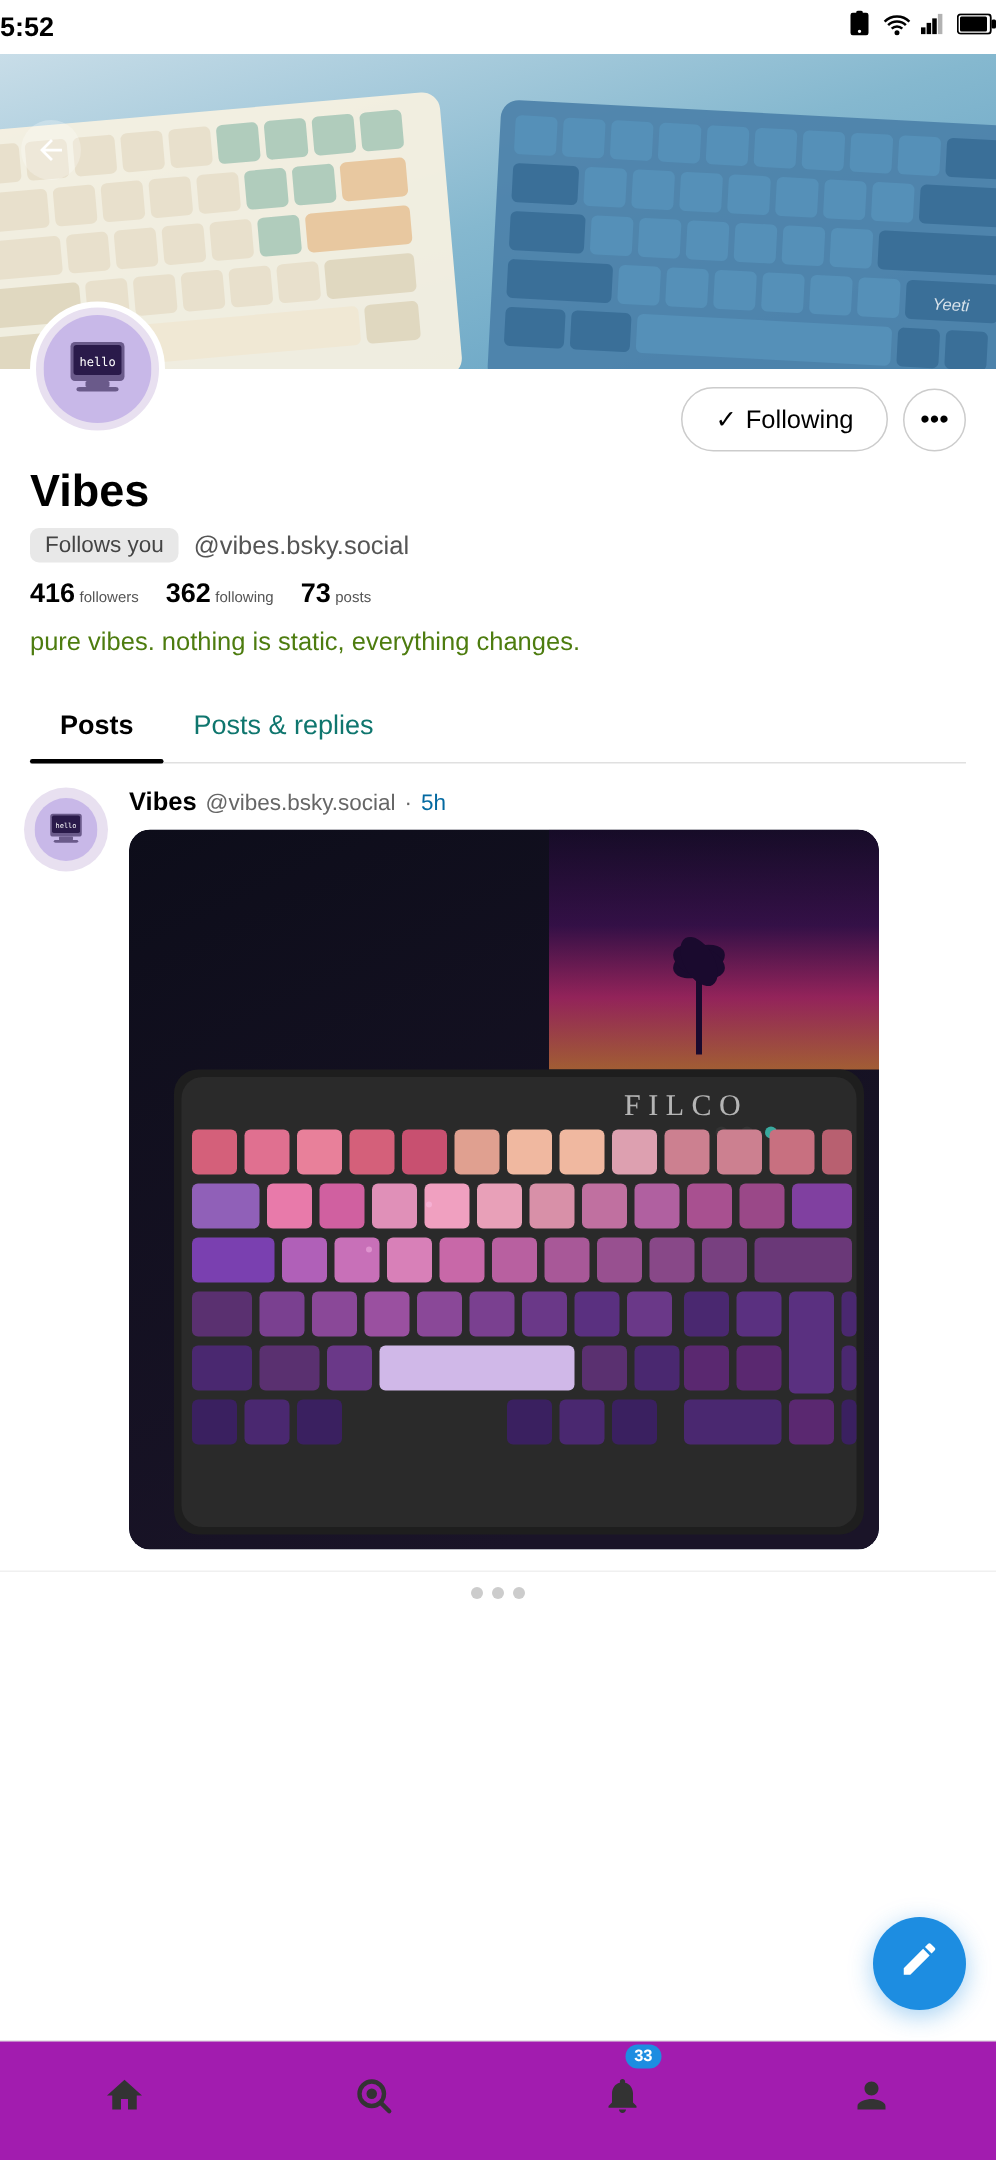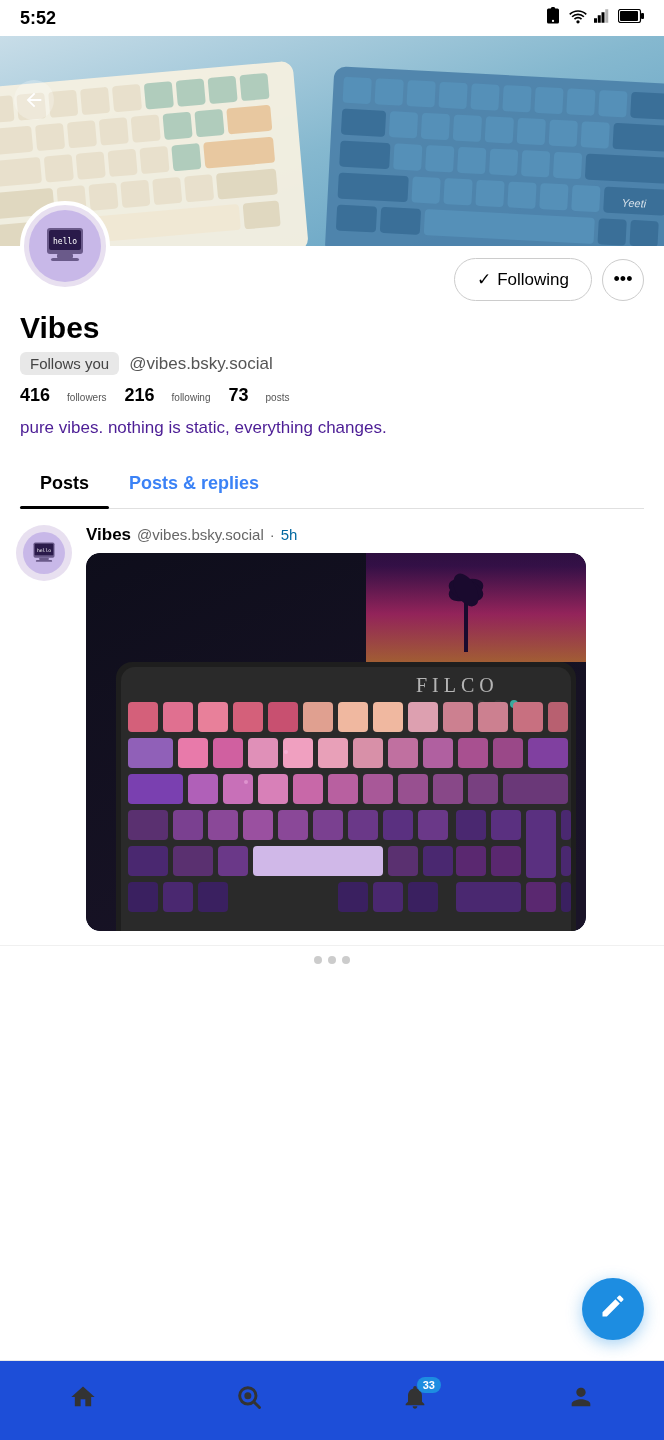--- a/index.html
+++ b/index.html
@@ -11,21 +11,21 @@
       font-family: -apple-system, BlinkMacSystemFont, 'Segoe UI', sans-serif;
       position: relative;
       overflow-x: hidden;
     }
 
     
     .status-bar {
       display: flex;
       justify-content: space-between;
       align-items: center;
-      padding: 6px 20px;
+      padding: 6px 0;
       background: #fff;
       height: 36px;
       position: relative;
       z-index: 10;
     }
     .status-time {
       font-size: 18px;
       font-weight: 600;
       color: #000;
     }
@@ -158,52 +158,52 @@
     .stats-row {
       display: flex;
       align-items: center;
       gap: 0px;
       margin-top: 10px;
       flex-wrap: wrap;
     }
     .stat-item {
       display: flex;
       align-items: baseline;
-      gap: 17px;
+      gap: 3px;
       margin-right: 18px;
     }
     .stat-number {
       font-size: 18px;
       font-weight: 700;
       color: #000;
     }
     .stat-label {
       font-size: 10px;
       color: #555;
     }
     .profile-bio {
       margin-top: 10px;
       font-size: 17px;
-      color: #4c1d95;
+      color: #4d7c0f;
       line-height: 1.45;
     }
 
     
     .tabs-container {
       display: flex;
       border-bottom: 1.5px solid #e0e0e0;
       margin-top: 18px;
     }
     .tab {
       padding: 14px 20px;
       font-size: 18px;
-      color: #3b82f6;
+      color: #0f766e;
       cursor: pointer;
       position: relative;
-      font-weight: 700;
+      font-weight: 400;
     }
     .tab.active {
       color: #000;
       font-weight: 600;
     }
     .tab.active::after {
       content: '';
       position: absolute;
       bottom: -1.5px;
       left: 0;
@@ -265,21 +265,21 @@
       width: 100%;
       max-width: 500px;
       border-radius: 14px;
       overflow: hidden;
       margin-bottom: 14px;
     }
 
     
     .post-keyboard-img {
       width: 100%;
-      height: 378px;
+      height: 480px;
       background: linear-gradient(160deg, #1a1a2e 0%, #16213e 100%);
       border-radius: 14px;
       position: relative;
       overflow: hidden;
       display: flex;
       align-items: center;
       justify-content: center;
     }
 
     
@@ -303,24 +303,23 @@
       font-size: 26px;
     }
 
     
     .bottom-nav {
       position: fixed;
       bottom: 0;
       left: 0;
       width: 664px;
       height: 80px;
-      background: #1d4ed8;
+      background: #a21caf;
       border-top: 1px solid #e8e8e8;
       display: flex;
-      align-items: center;
       justify-content: space-around;
       z-index: 200;
     }
     .nav-item {
       display: flex;
       flex-direction: column;
       align-items: center;
       justify-content: center;
       cursor: pointer;
       position: relative;
@@ -540,21 +539,21 @@
     <span class="follows-you-badge">Follows you</span>
     <span class="profile-handle">@vibes.bsky.social</span>
   </div>
 
   <div class="stats-row">
     <div class="stat-item">
       <span class="stat-number">416</span>
       <span class="stat-label">followers</span>
     </div>
     <div class="stat-item">
-      <span class="stat-number">216</span>
+      <span class="stat-number">362</span>
       <span class="stat-label">following</span>
     </div>
     <div class="stat-item">
       <span class="stat-number">73</span>
       <span class="stat-label">posts</span>
     </div>
   </div>
 
   <div class="profile-bio">pure vibes. nothing is static, everything changes.</div>
 

